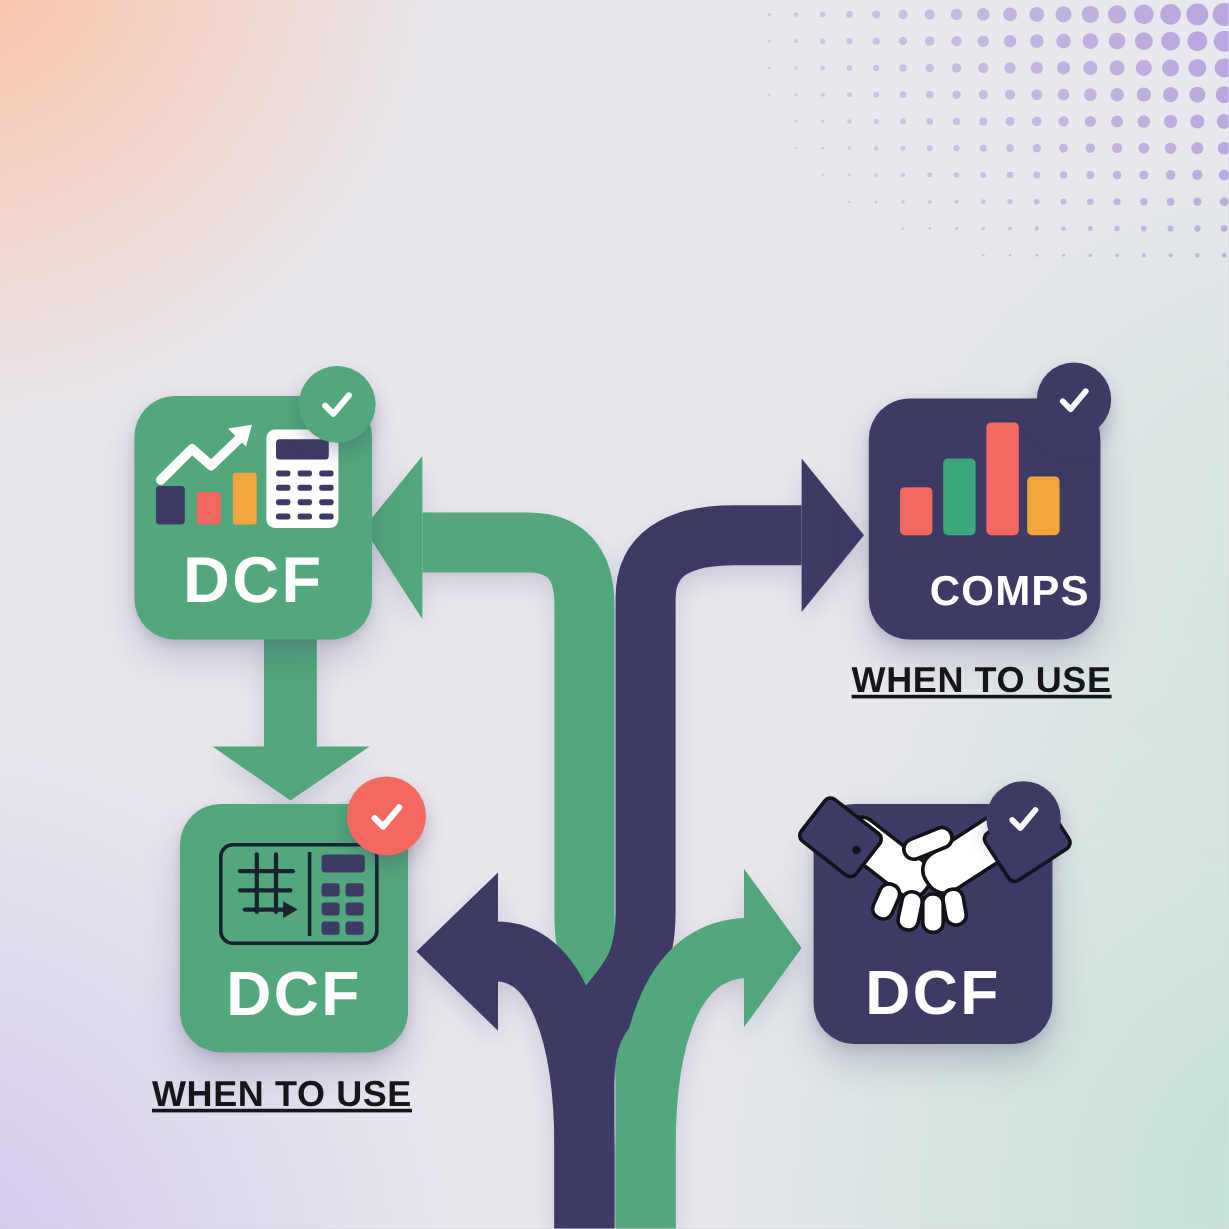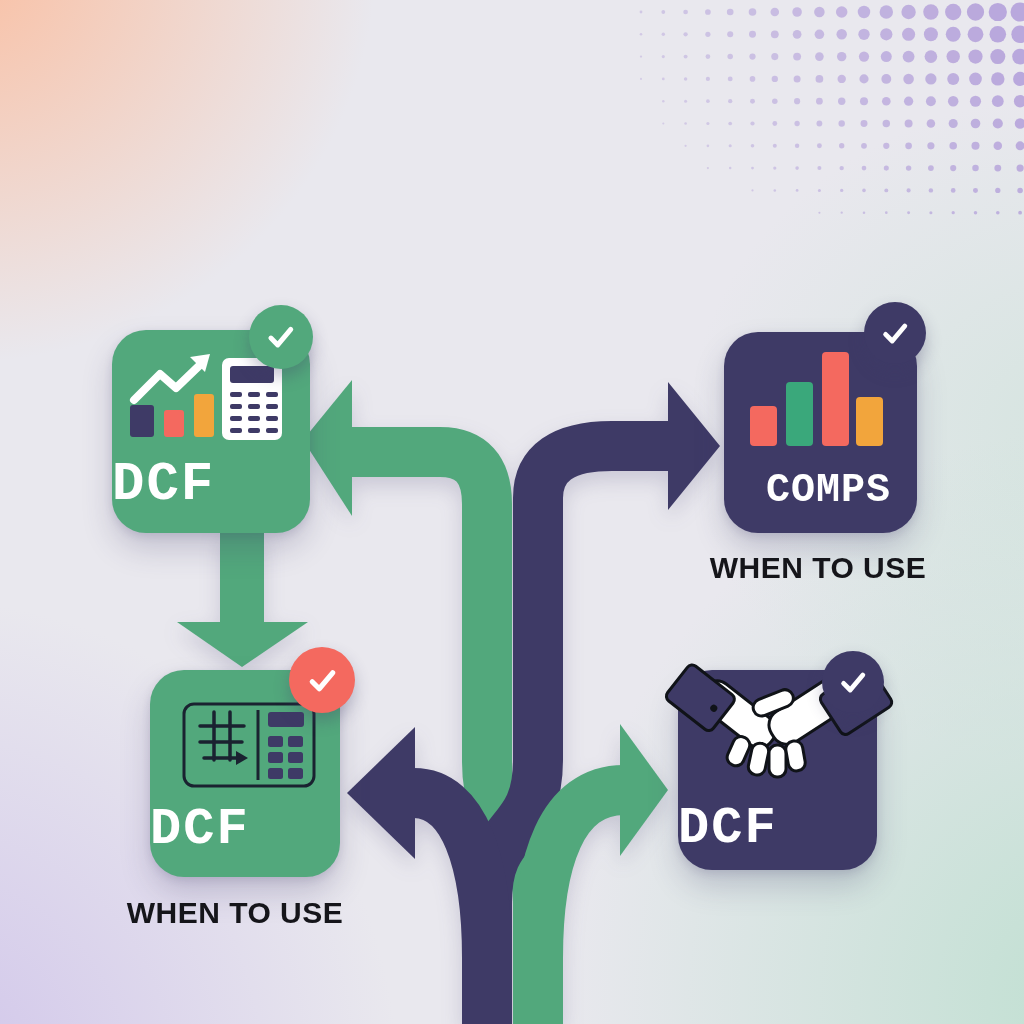--- a/index.html
+++ b/index.html
@@ -21,43 +21,43 @@
   .fi-green{fill:var(--green);}
   .fi-navy{fill:var(--navy);}
   .card{position:absolute;border-radius:34px;
         box-shadow:0 16px 30px rgba(62,58,104,0.22), 0 3px 8px rgba(62,58,104,0.14);}
   .card-green{background:var(--green);}
   .card-navy{background:var(--navy);}
   #card-dcf-top{left:112px;top:330px;width:198px;height:203px;}
   #card-comps{left:724px;top:332px;width:193px;height:201px;}
   #card-dcf-bottom{left:150px;top:670px;width:190px;height:207px;}
   #card-precedent{left:678px;top:670px;width:199px;height:200px;}
-  .card-label{position:absolute;left:0;right:0;text-align:left;color:#fff;
-              font-weight:bold;letter-spacing:2px;font-family:Liberation Mono, monospace;}
+  .card-label{position:absolute;left:0;right:0;text-align:center;color:#fff;
+              font-weight:bold;letter-spacing:2px;}
   #card-dcf-top .card-label{bottom:18px;font-size:54px;}
-  #card-comps .card-label{bottom:20px;font-size:40px;letter-spacing:1px;margin-left:42px;}
+  #card-comps .card-label{bottom:20px;font-size:35px;letter-spacing:1px;margin-left:42px;}
   #card-dcf-bottom .card-label{bottom:18px;font-size:52px;}
   #card-precedent .card-label{bottom:12px;font-size:52px;}
   .icon-svg{position:absolute;overflow:visible;}
   #icon-dcf-top{left:122px;top:352px;}
   #icon-comps{left:736px;top:350px;}
   #icon-dcf-bottom{left:182px;top:702px;}
   #icon-precedent{left:666px;top:650px;}
   .badge{position:absolute;border-radius:50%;display:flex;align-items:center;justify-content:center;
          box-shadow:0 8px 16px rgba(62,58,104,0.30);}
   .badge-green{background:var(--green);}
   .badge-navy{background:var(--navy);}
   .badge-coral{background:var(--coral);}
   #badge-dcf-top{left:249px;top:305px;width:64px;height:64px;}
   #badge-comps{left:864px;top:302px;width:62px;height:62px;}
   #badge-dcf-bottom{left:289px;top:647px;width:66px;height:66px;}
   #badge-precedent{left:822px;top:651px;width:62px;height:62px;}
   .badge svg{width:62%;height:62%;}
   .caption{position:absolute;font-weight:bold;color:#15151a;text-align:center;
-           font-size:30px;letter-spacing:0.5px;line-height:34px;}
+           font-size:30px;letter-spacing:0.5px;line-height:34px;text-decoration:underline;}
   #caption-comps{left:668px;top:551px;width:300px;}
   #caption-dcf-bottom{left:85px;top:896px;width:300px;}
   #caption-precedent{left:647px;top:889px;width:266px;}
 </style>
 </head>
 <body>
 
 <div class="stage">
 
   <svg id="dot-layer" class="layer" width="1024" height="260">

